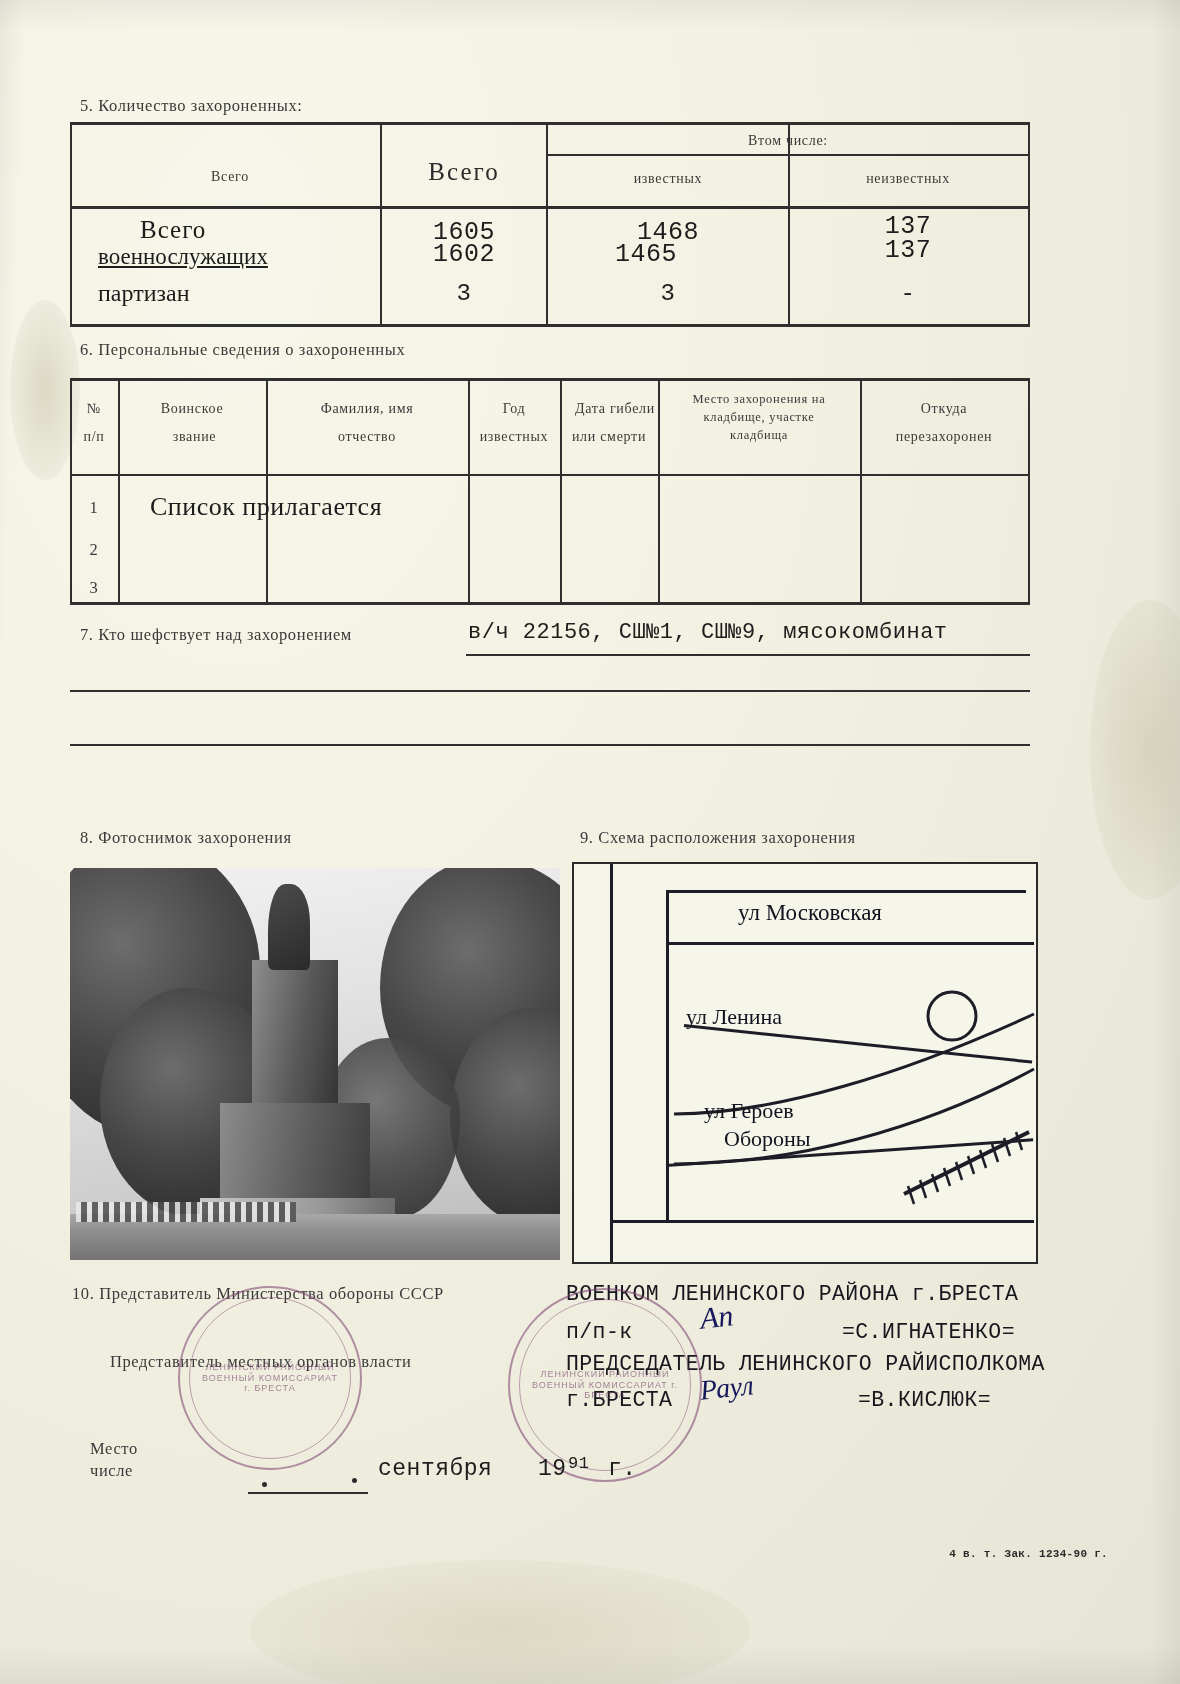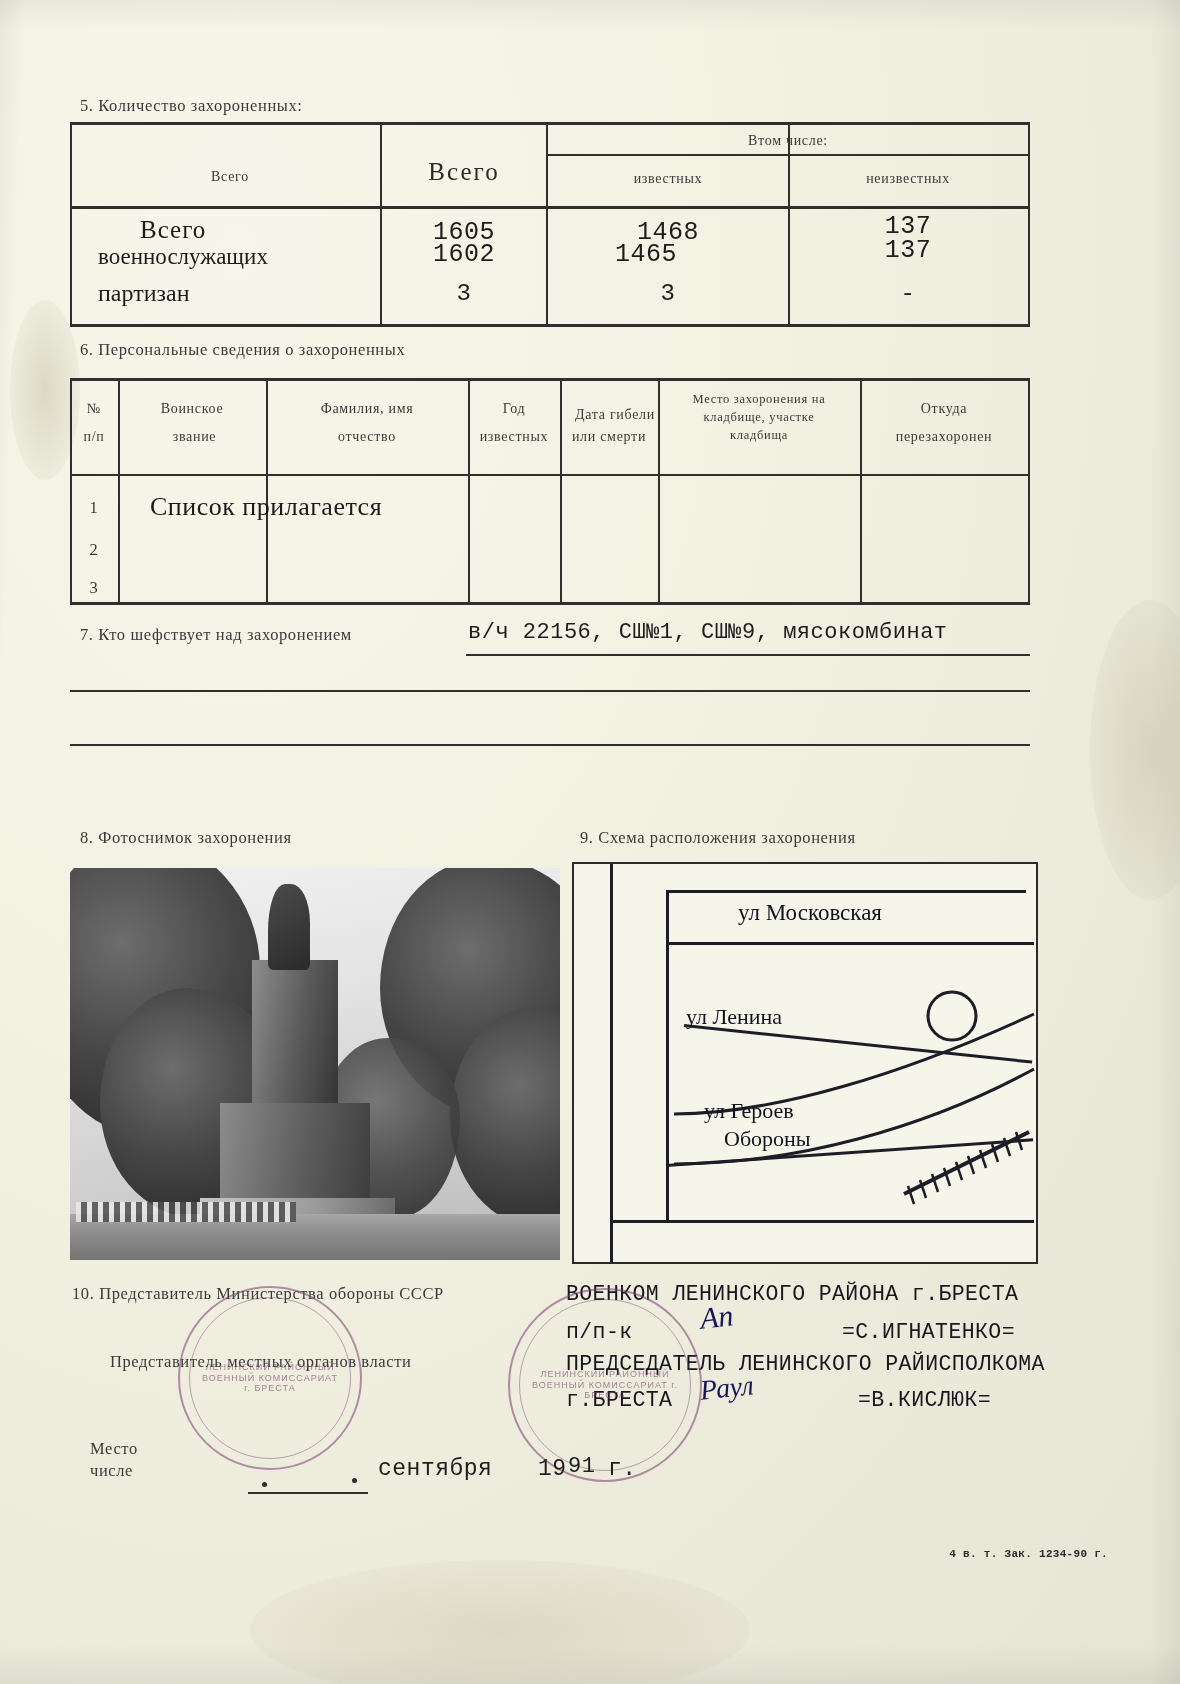--- a/index.html
+++ b/index.html
@@ -255,21 +255,21 @@
     <div class="line v" style="left:718px; top:0; height:202px;"></div>
     <div class="line v" style="left:958px; top:0; height:202px;"></div>
 
     <div class="tbl-head cell" style="left:60px; top:46px; width:200px;">Всего</div>
     <div class="cell" style="left:316px; top:36px; width:156px; text-align:center; font-size:25px; letter-spacing:2px; color:#2b2b2b;">Всего</div>
     <div class="tbl-head cell" style="left:476px; top:10px; width:484px;">Втом числе:</div>
     <div class="tbl-head cell" style="left:478px; top:48px; width:240px;">известных</div>
     <div class="tbl-head cell" style="left:718px; top:48px; width:240px;">неизвестных</div>
 
     <div class="cell hand" style="left:70px; top:94px; font-size:25px; letter-spacing:1px;">Всего</div>
-    <div class="cell hand" style="left:28px; top:122px; font-size:23px;">военнослужащих</div>
+    <div class="cell hand" style="left:28px; top:122px; font-size:23px;text-decoration:underline;">военнослужащих</div>
 
     <div class="cell typed" style="left:316px; top:96px; width:156px; text-align:center; font-size:25px;">1605</div>
     <div class="cell typed" style="left:316px; top:118px; width:156px; text-align:center; font-size:25px;">1602</div>
 
     <div class="cell typed" style="left:478px; top:96px; width:240px; text-align:center; font-size:25px;">1468</div>
     <div class="cell typed" style="left:478px; top:118px; width:196px; text-align:center; font-size:25px;">1465</div>
 
     <div class="cell typed" style="left:718px; top:90px; width:240px; text-align:center; font-size:25px;">137</div>
     <div class="cell typed" style="left:718px; top:114px; width:240px; text-align:center; font-size:25px;">137</div>
 
@@ -301,21 +301,21 @@
     <div class="tbl-head cell" style="left:48px; top:22px; width:148px;">Воинское</div>
     <div class="tbl-head cell" style="left:48px; top:50px; width:153px;">звание</div>
 
     <div class="tbl-head cell" style="left:196px; top:22px; width:202px;">Фамилия, имя</div>
     <div class="tbl-head cell" style="left:196px; top:50px; width:202px;">отчество</div>
 
     <div class="tbl-head cell" style="left:398px; top:22px; width:92px;">Год</div>
     <div class="tbl-head cell" style="left:398px; top:50px; width:92px;">известных</div>
 
     <div class="tbl-head cell" style="left:588px; top:22px; width:0;"></div>
-    <div class="tbl-head cell" style="left:490px; top:28px; width:110px;">Дата гибели</div>
+    <div class="tbl-head cell" style="left:490px; top:22px; width:110px;">Дата гибели</div>
     <div class="tbl-head cell" style="left:490px; top:50px; width:98px;">или смерти</div>
 
     <div class="tbl-head cell" style="left:588px; top:14px; width:202px; font-size:12.5px;">Место захоронения на</div>
     <div class="tbl-head cell" style="left:588px; top:32px; width:202px; font-size:12.5px;">кладбище, участке</div>
     <div class="tbl-head cell" style="left:588px; top:50px; width:202px; font-size:12.5px;">кладбища</div>
 
     <div class="tbl-head cell" style="left:790px; top:22px; width:168px;">Откуда</div>
     <div class="tbl-head cell" style="left:790px; top:50px; width:168px;">перезахоронен</div>
 
     <div class="cell label" style="left:0; top:120px; width:48px; text-align:center;">1</div>
@@ -410,18 +410,18 @@
     <div>Место</div>
     <div>числе</div>
   </div>
 
   <div class="rule" style="left:248px; top:1492px; width:120px;"></div>
   <div class="dot" style="left:262px; top:1482px;"></div>
   <div class="dot" style="left:352px; top:1478px;"></div>
   <div id="date-line">
     <span class="typed" style="position:absolute; left:128px; top:-12px; font-size:23px;">сентября</span>
     <span class="typed" style="position:absolute; left:288px; top:-12px; font-size:23px;">19</span>
-    <span class="typed" style="position:absolute; left:318px; top:-14px; font-size:22px;">91</span>
+    <span class="typed" style="position:absolute; left:318px; top:-14px; font-size:17px;">91</span>
     <span class="typed" style="position:absolute; left:358px; top:-12px; font-size:23px;">г.</span>
   </div>
 
   <div id="footer-code">4 в. т. Зак. 1234-90 г.</div>
 </div>
 
 </body></html>

